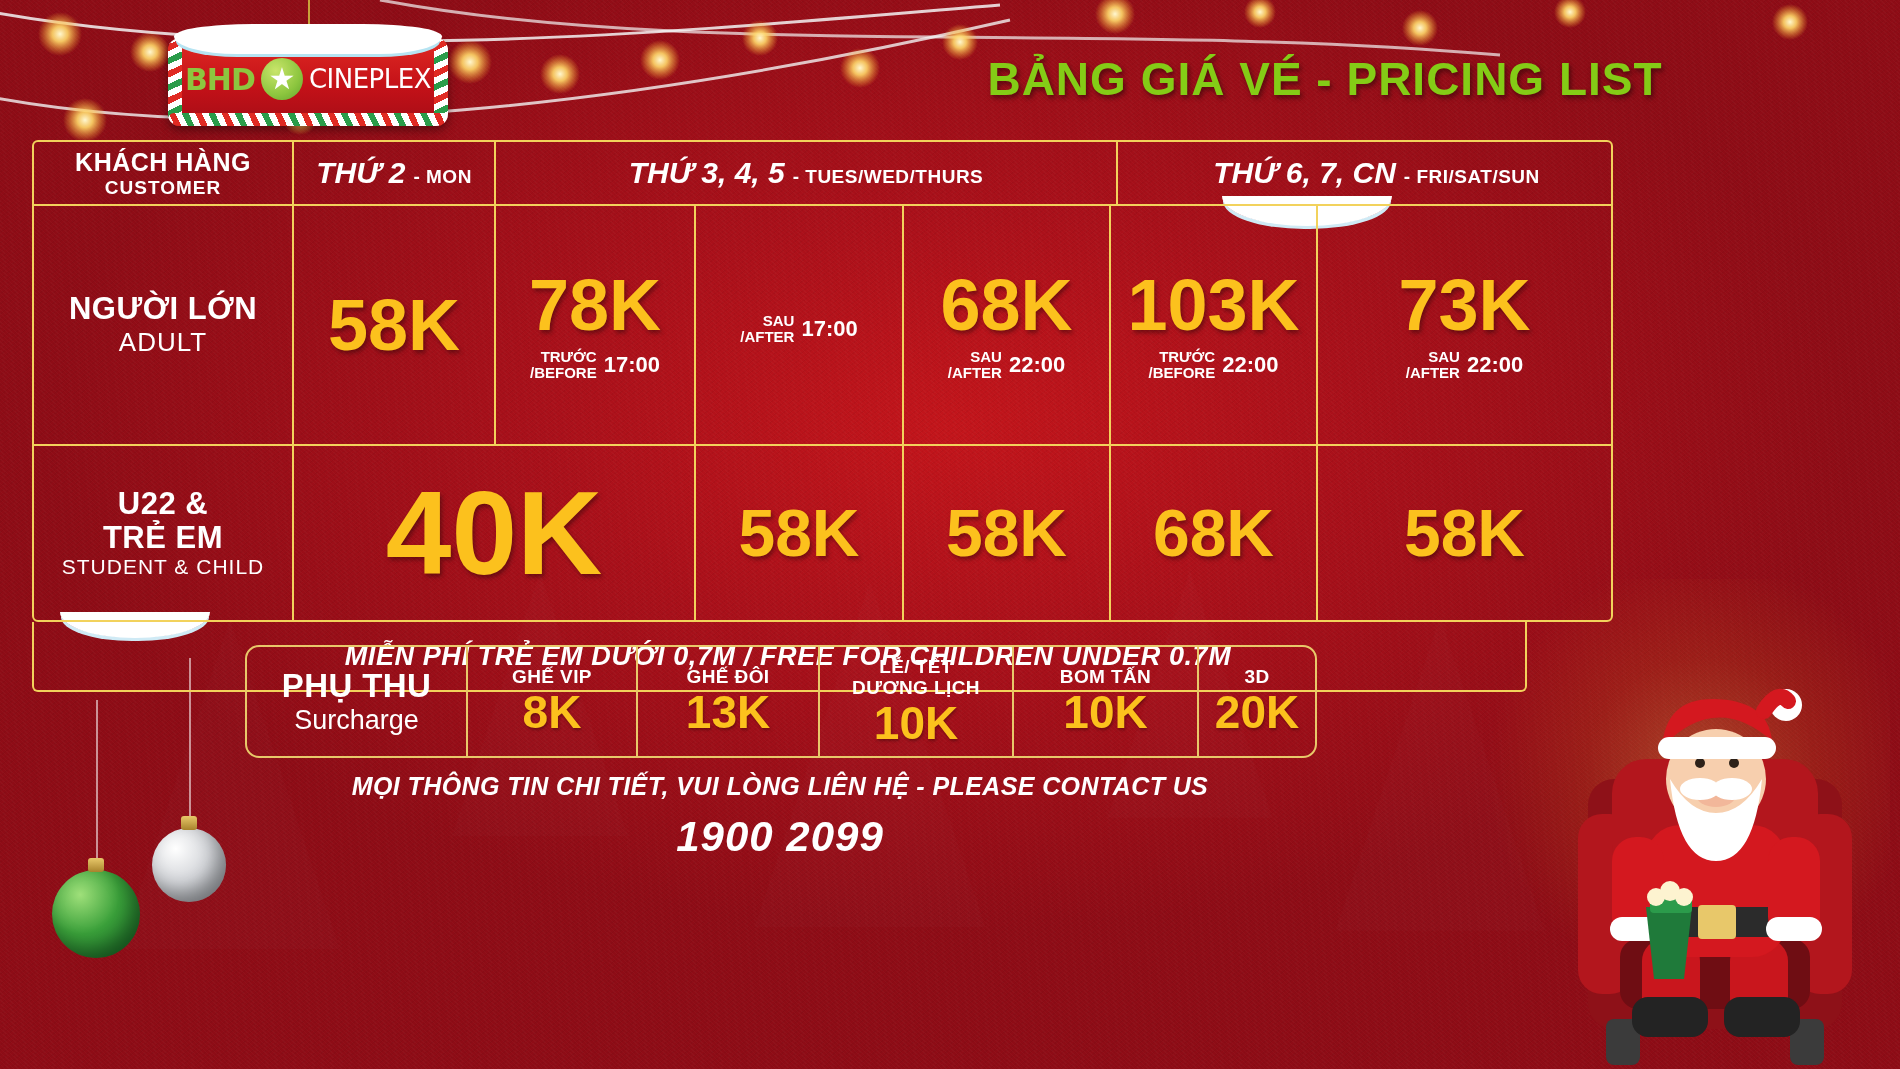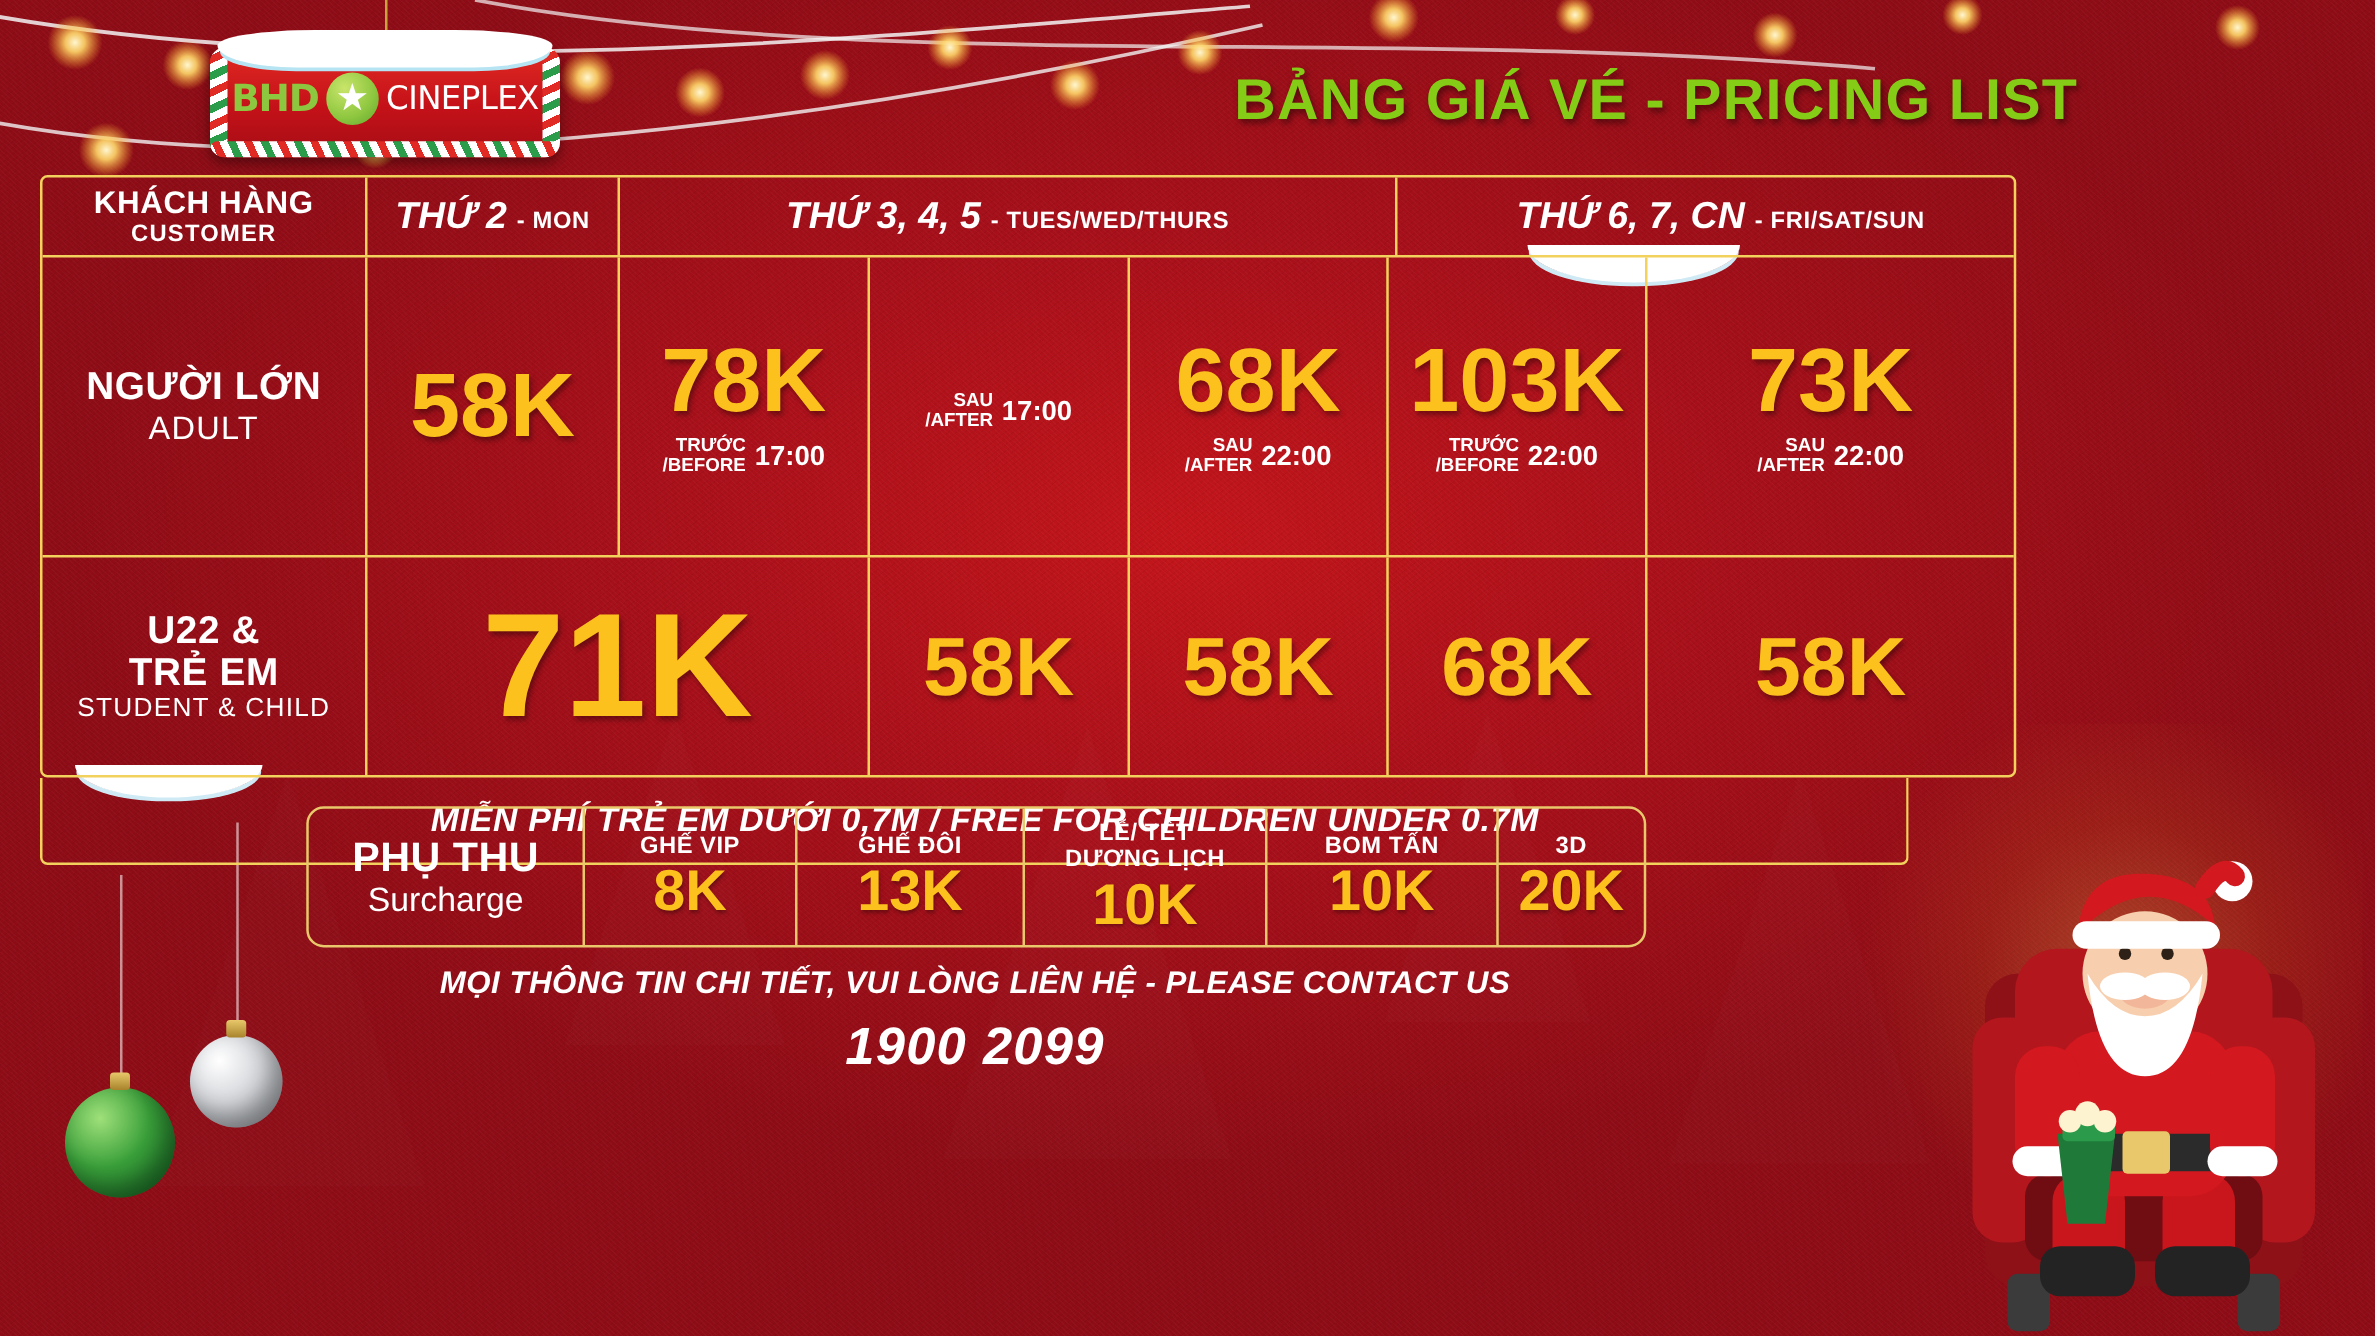--- a/index.html
+++ b/index.html
@@ -359,21 +359,21 @@
     </div>
   </div>
 
   <div class="trow" style="flex:1; border-bottom:none;">
     <div class="cell rowlabel" style="width:260px;">
       <div class="vi">U22 &amp;</div>
       <div class="vi">TRẺ EM</div>
       <div class="en sm">STUDENT &amp; CHILD</div>
     </div>
     <div class="cell" style="width:402px;">
-      <div class="price huge">71K</div>
+      <div class="price huge">40K</div>
     </div>
     <div class="cell" style="width:208px;">
       <div class="price mid">58K</div>
     </div>
     <div class="cell" style="width:207px;">
       <div class="price mid">58K</div>
     </div>
     <div class="cell" style="width:207px;">
       <div class="price mid">68K</div>
     </div>

